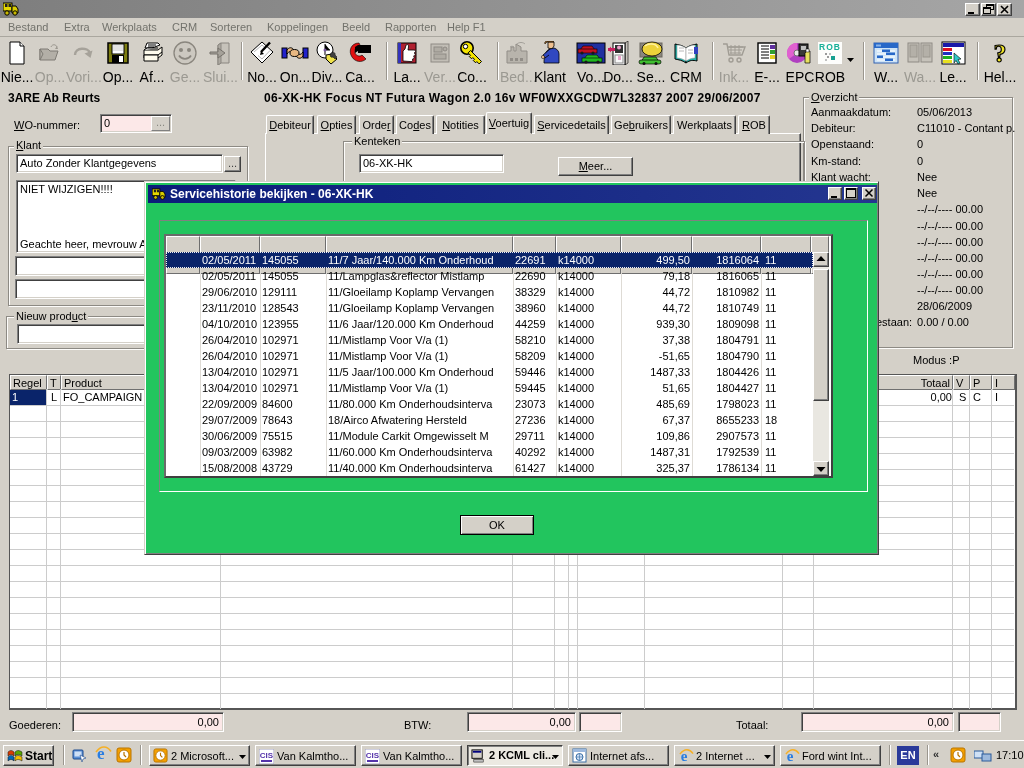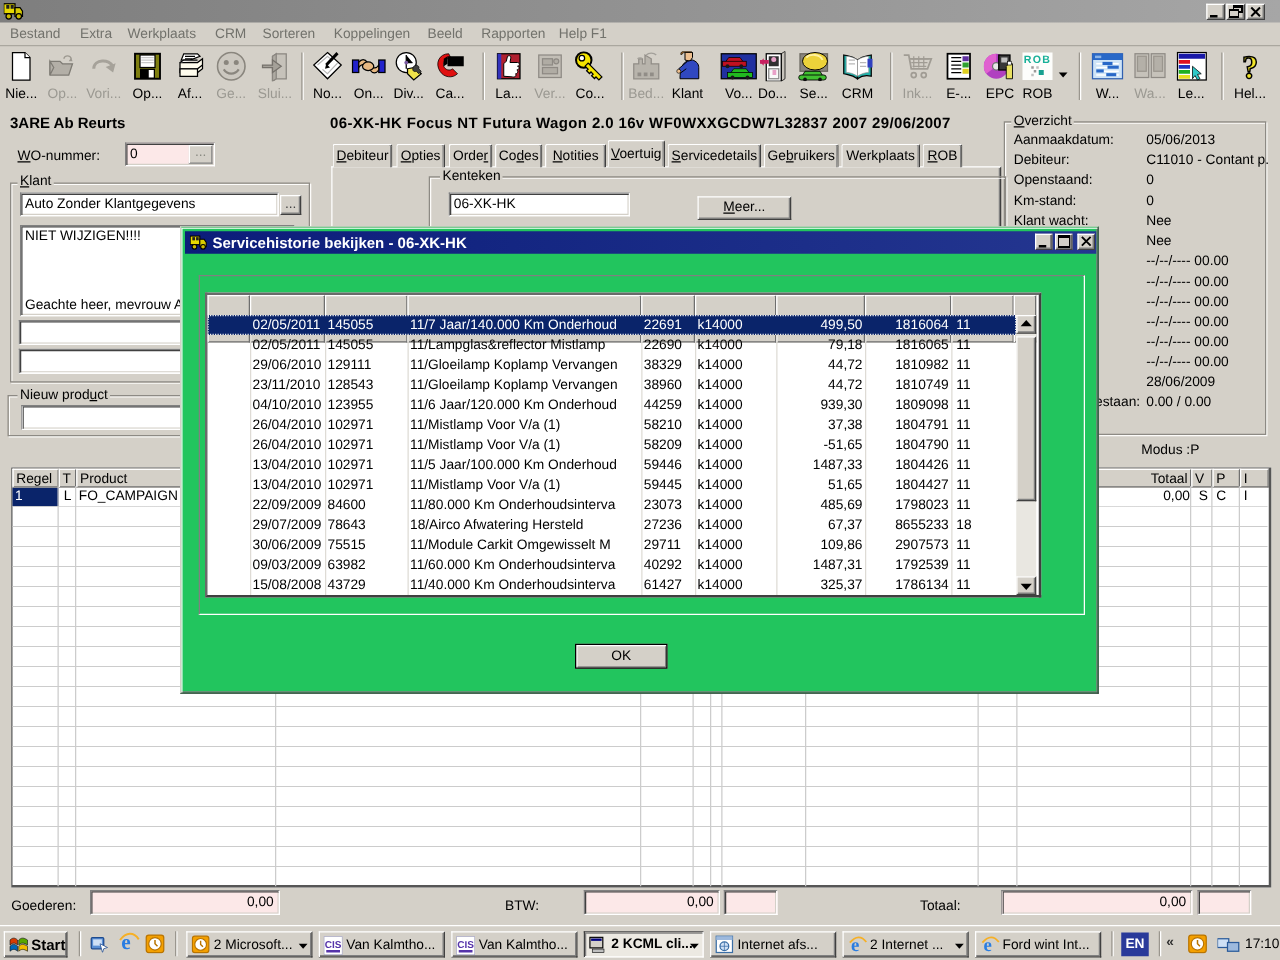--- a/index.html
+++ b/index.html
@@ -7,21 +7,21 @@
 body{position:relative;font-family:"Liberation Sans",sans-serif;font-size:11px;background:#d4d0c8;color:#000}
 .ab{position:absolute}
 .sunk{border:1px solid;border-color:#808080 #fff #fff #808080;box-shadow:inset 1px 1px 0 #404040,inset -1px -1px 0 #d4d0c8}
 .raised{border:1px solid;border-color:#fff #404040 #404040 #fff;box-shadow:inset -1px -1px 0 #808080;background:#d4d0c8}
 .groove{border:1px solid #8d8a84;box-shadow:1px 1px 0 #fdfcfa,inset 1px 1px 0 #fdfcfa}
 .glabel{position:absolute;background:#d4d0c8;padding:0 2px;line-height:11px}
 .etch{border:1px solid;border-color:#808080 #fff #fff #808080}
 .pink{background:#fce8e8}
 .dis{color:#9b9992}
 .tbtn{position:absolute;width:34px;height:42px;text-align:center}
-.tbtn .lbl{position:absolute;top:28px;width:100%;left:0;font-size:11px;white-space:nowrap}
+.tbtn .lbl{position:absolute;top:28px;width:100%;left:0;font-size:14px;white-space:nowrap}
 .tsep{position:absolute;top:4px;height:38px;width:2px;border-left:1px solid #9a968e;border-right:1px solid #fff}
 .b{font-weight:bold}
 .nw{white-space:nowrap}
 </style>
 </head>
 <body>
 
 <div class="ab" style="left:0;top:0;width:1024px;height:18px;background:linear-gradient(to right,#7e7e7e,#a6a6a6)">
 <svg class="ab" style="left:3px;top:2px" width="16" height="14" viewBox="0 0 16 14">
       <rect x="0" y="1" width="9" height="8" fill="#e6d800" stroke="#000" stroke-width="1"></rect>

